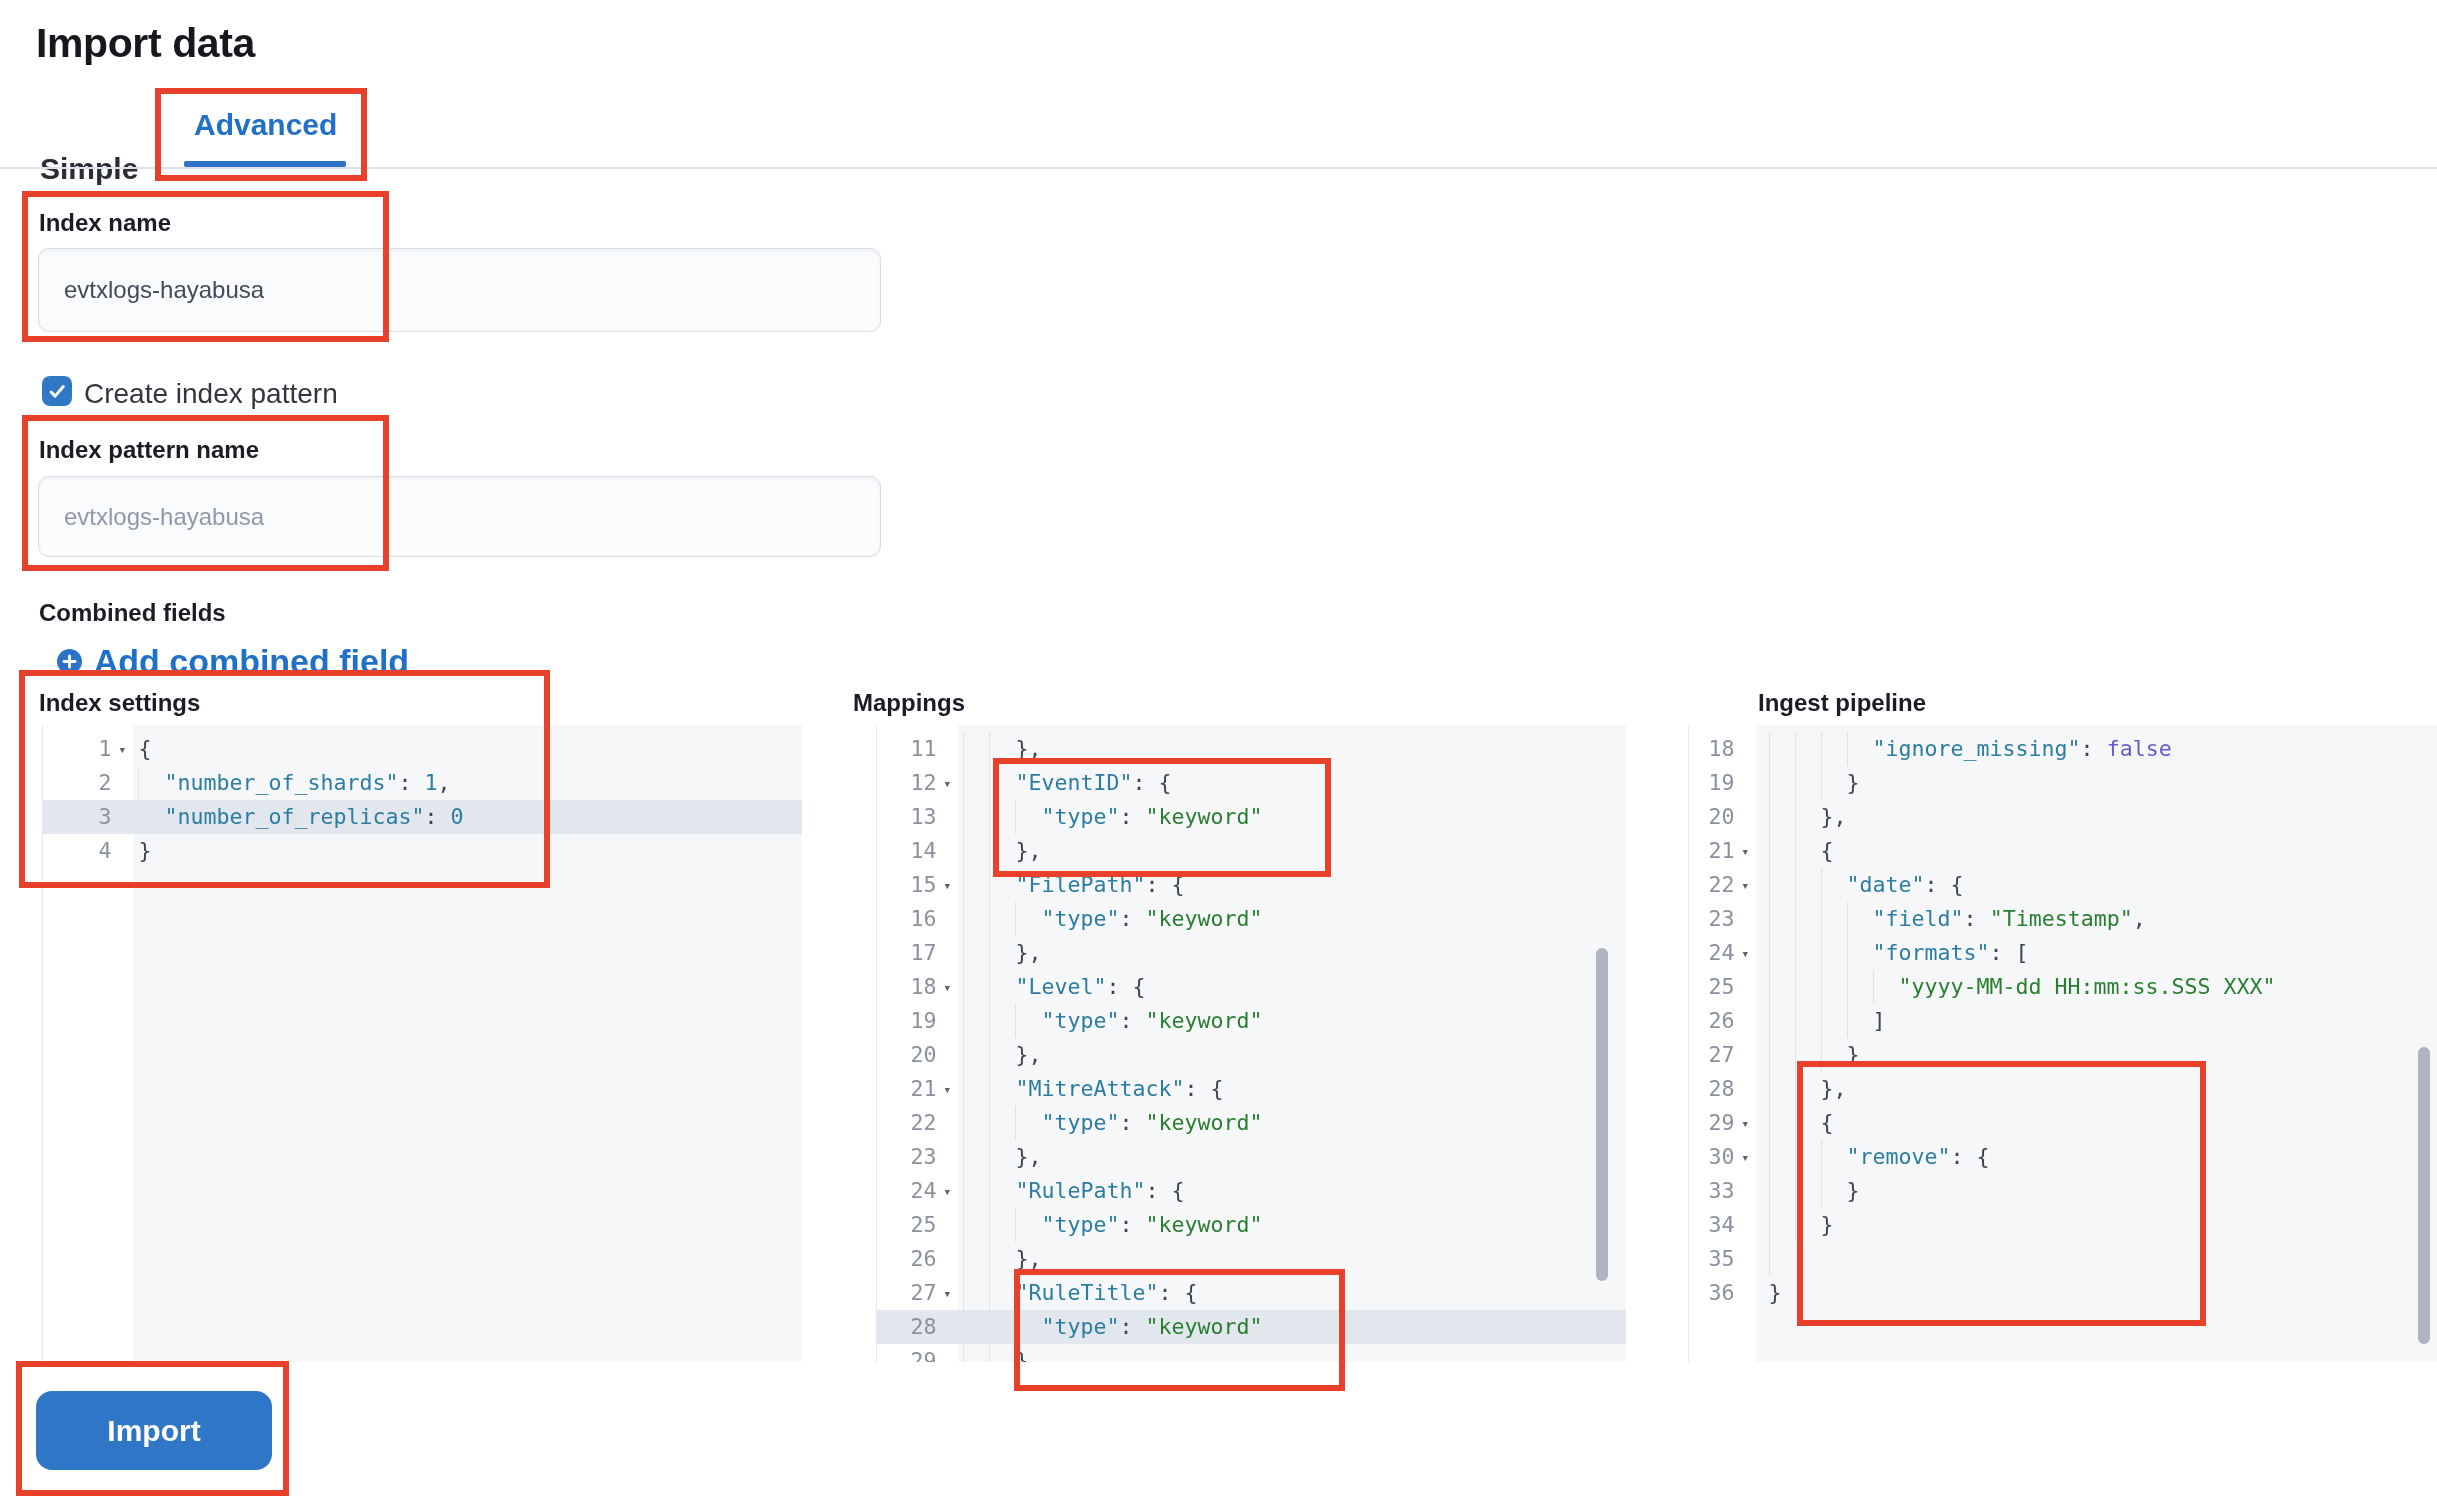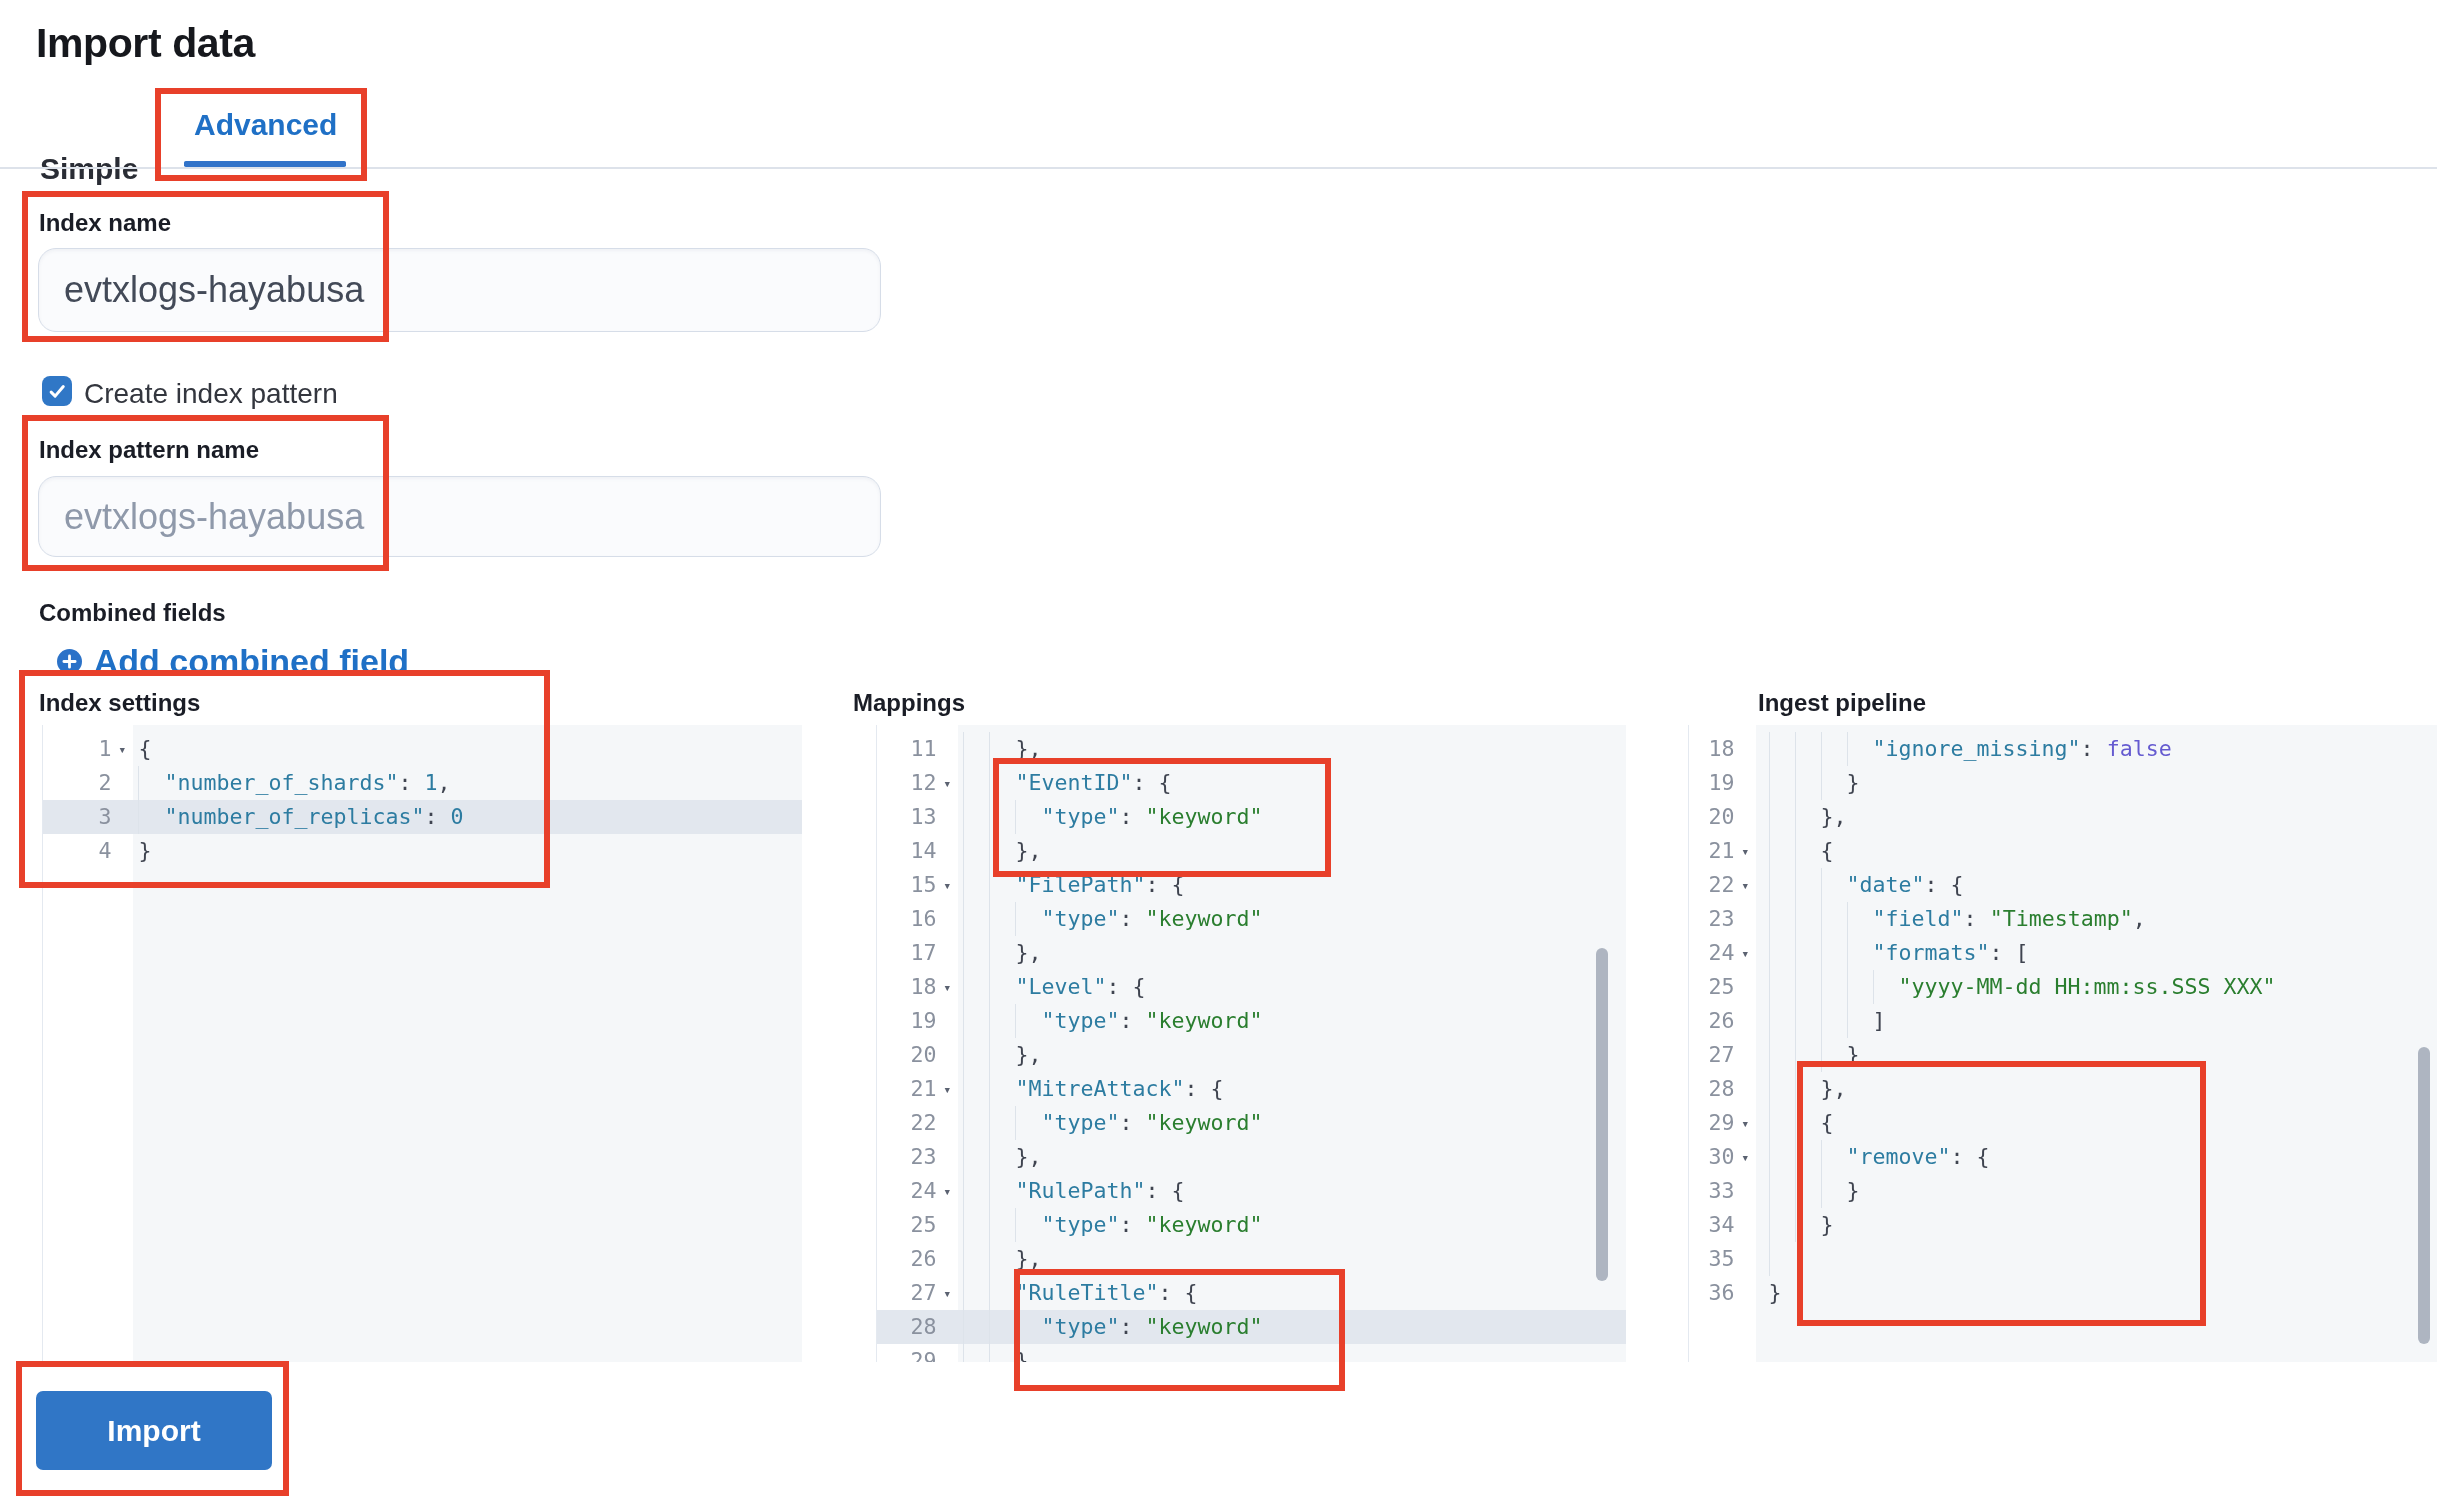--- a/index.html
+++ b/index.html
@@ -15,21 +15,21 @@
   #tab-underline { left:184px; top:161px; width:162px; height:6.3px; background:#3173c9; border-radius:1.8px; }
   #tabs-divider { left:0; top:167px; width:2438px; height:1.8px; background:#dde2ea; }
 
   
   .field-label { font-size:24px; font-weight:700; color:#1a1d26; }
   #index-name-label { left:39px; top:209px; }
   #index-pattern-label { left:39px; top:436px; }
   #combined-fields-label { left:39px; top:599px; }
 
   .text-input { left:38px; width:843px; height:84px; background:#fafbfd;
-      border:1.8px solid #d6dde8; border-radius:18px; font-size:36px; color:#434a58;
+      border:1.8px solid #d6dde8; border-radius:11px; font-size:24px; color:#434a58;
       padding:0 25px; outline:none; box-shadow:inset 0 1.8px 3.6px rgba(86,100,130,.07);
       font-family:"Liberation Sans","DejaVu Sans",sans-serif; }
   #index-name-input { top:248px; }
   #index-pattern-input { top:476px; height:81px; }
   .text-input::placeholder { color:#8f99aa; opacity:1; }
 
   #checkbox { left:42px; top:376px; width:30px; height:30px; background:#3077c6; border-radius:8px;
       display:flex; align-items:center; justify-content:center; cursor:pointer; }
   #checkbox svg { width:20.7px; height:20.7px; }
   #checkbox-label { left:84px; top:378px; font-size:28px; color:#33363e; }
@@ -69,21 +69,21 @@
   .g { display:inline-block; width:26px; height:34px; border-left:0.9px solid #dde3ea; vertical-align:top; }
   .k { color:#2d7ca1; } .p { color:#3f4450; } .s { color:#2a7e2f; }
   .num { color:#2d7ca1; } .b { color:#655bd0; }
 
   .vthumb { position:absolute; width:11.7px; border-radius:6.3px; background:#aeb5c1; }
   #thumb-mid   { left:1596px; top:948px; height:333px; }
   #thumb-right { left:2418px; top:1047px; height:297px; }
 
   
   #import-btn { left:36px; top:1391px; width:236px; height:79px; background:#3076c6; border:none;
-      border-radius:7px; color:#ffffff; font-size:30px; font-weight:600; cursor:pointer;
+      border-radius:16px; color:#ffffff; font-size:30px; font-weight:600; cursor:pointer;
       font-family:"Liberation Sans","DejaVu Sans",sans-serif; }
 
   
   .redbox { position:absolute; border:6.3px solid #e8402a; pointer-events:none; z-index:50; }
   #rb-tab     { left:155px;  top:88px;   width:212px; height:93px; }
   #rb-name    { left:21.6px;   top:191px;  width:367px; height:151px; }
   #rb-pattern { left:21.6px;   top:415px;  width:367px; height:156px; }
   #rb-settings{ left:19px;   top:670px;  width:531px; height:218px; }
   #rb-eventid { left:993px; top:758px;  width:338px; height:119px; }
   #rb-ruletitle{left:1014px; top:1269px; width:331px; height:122px; }

